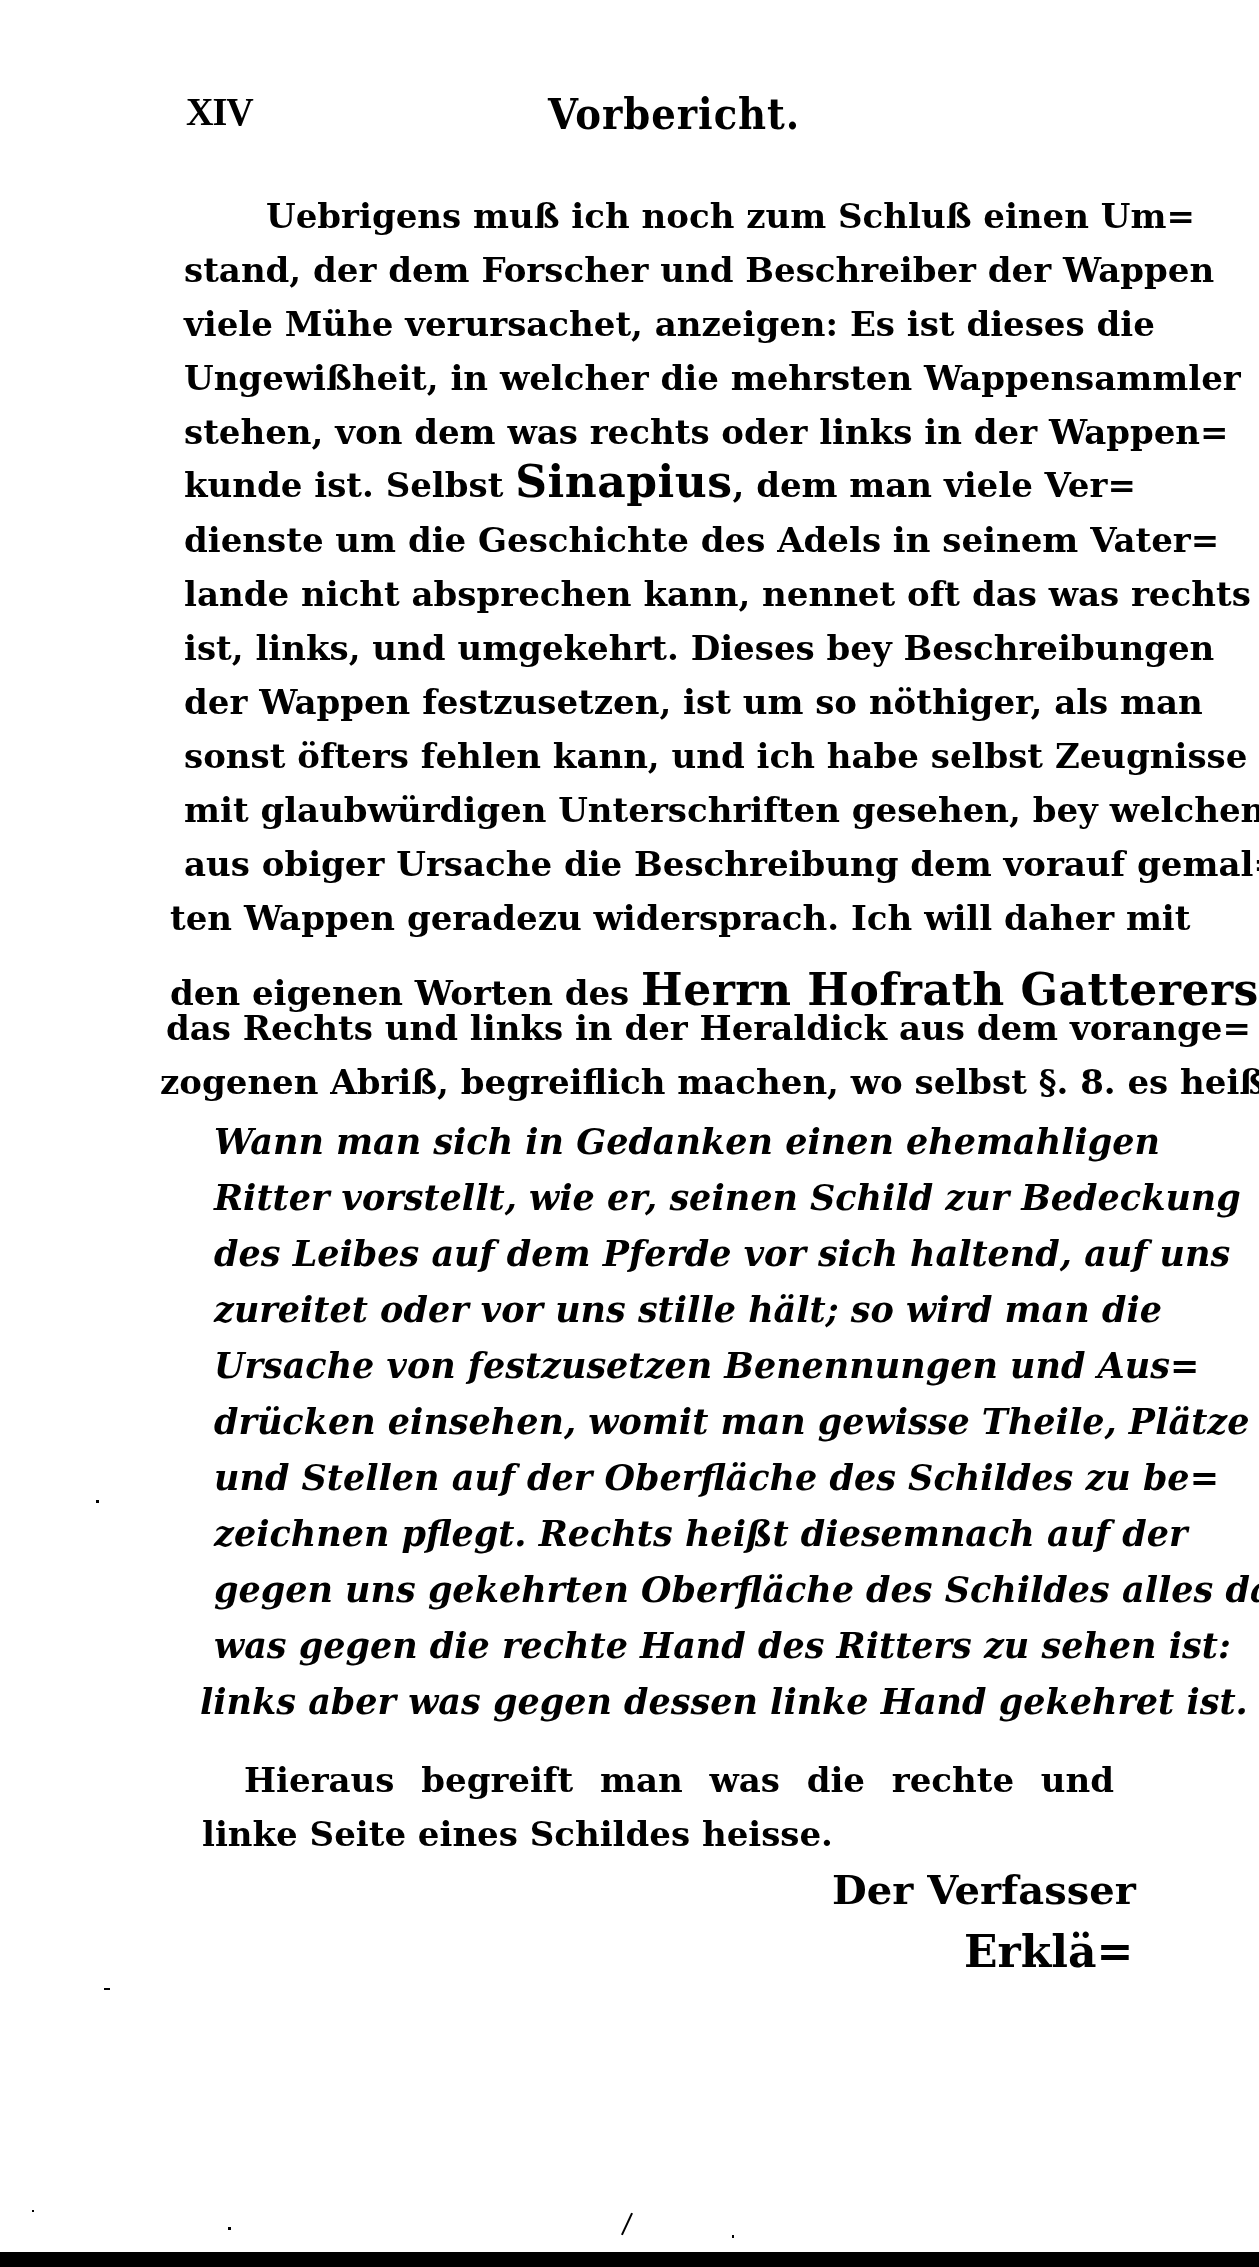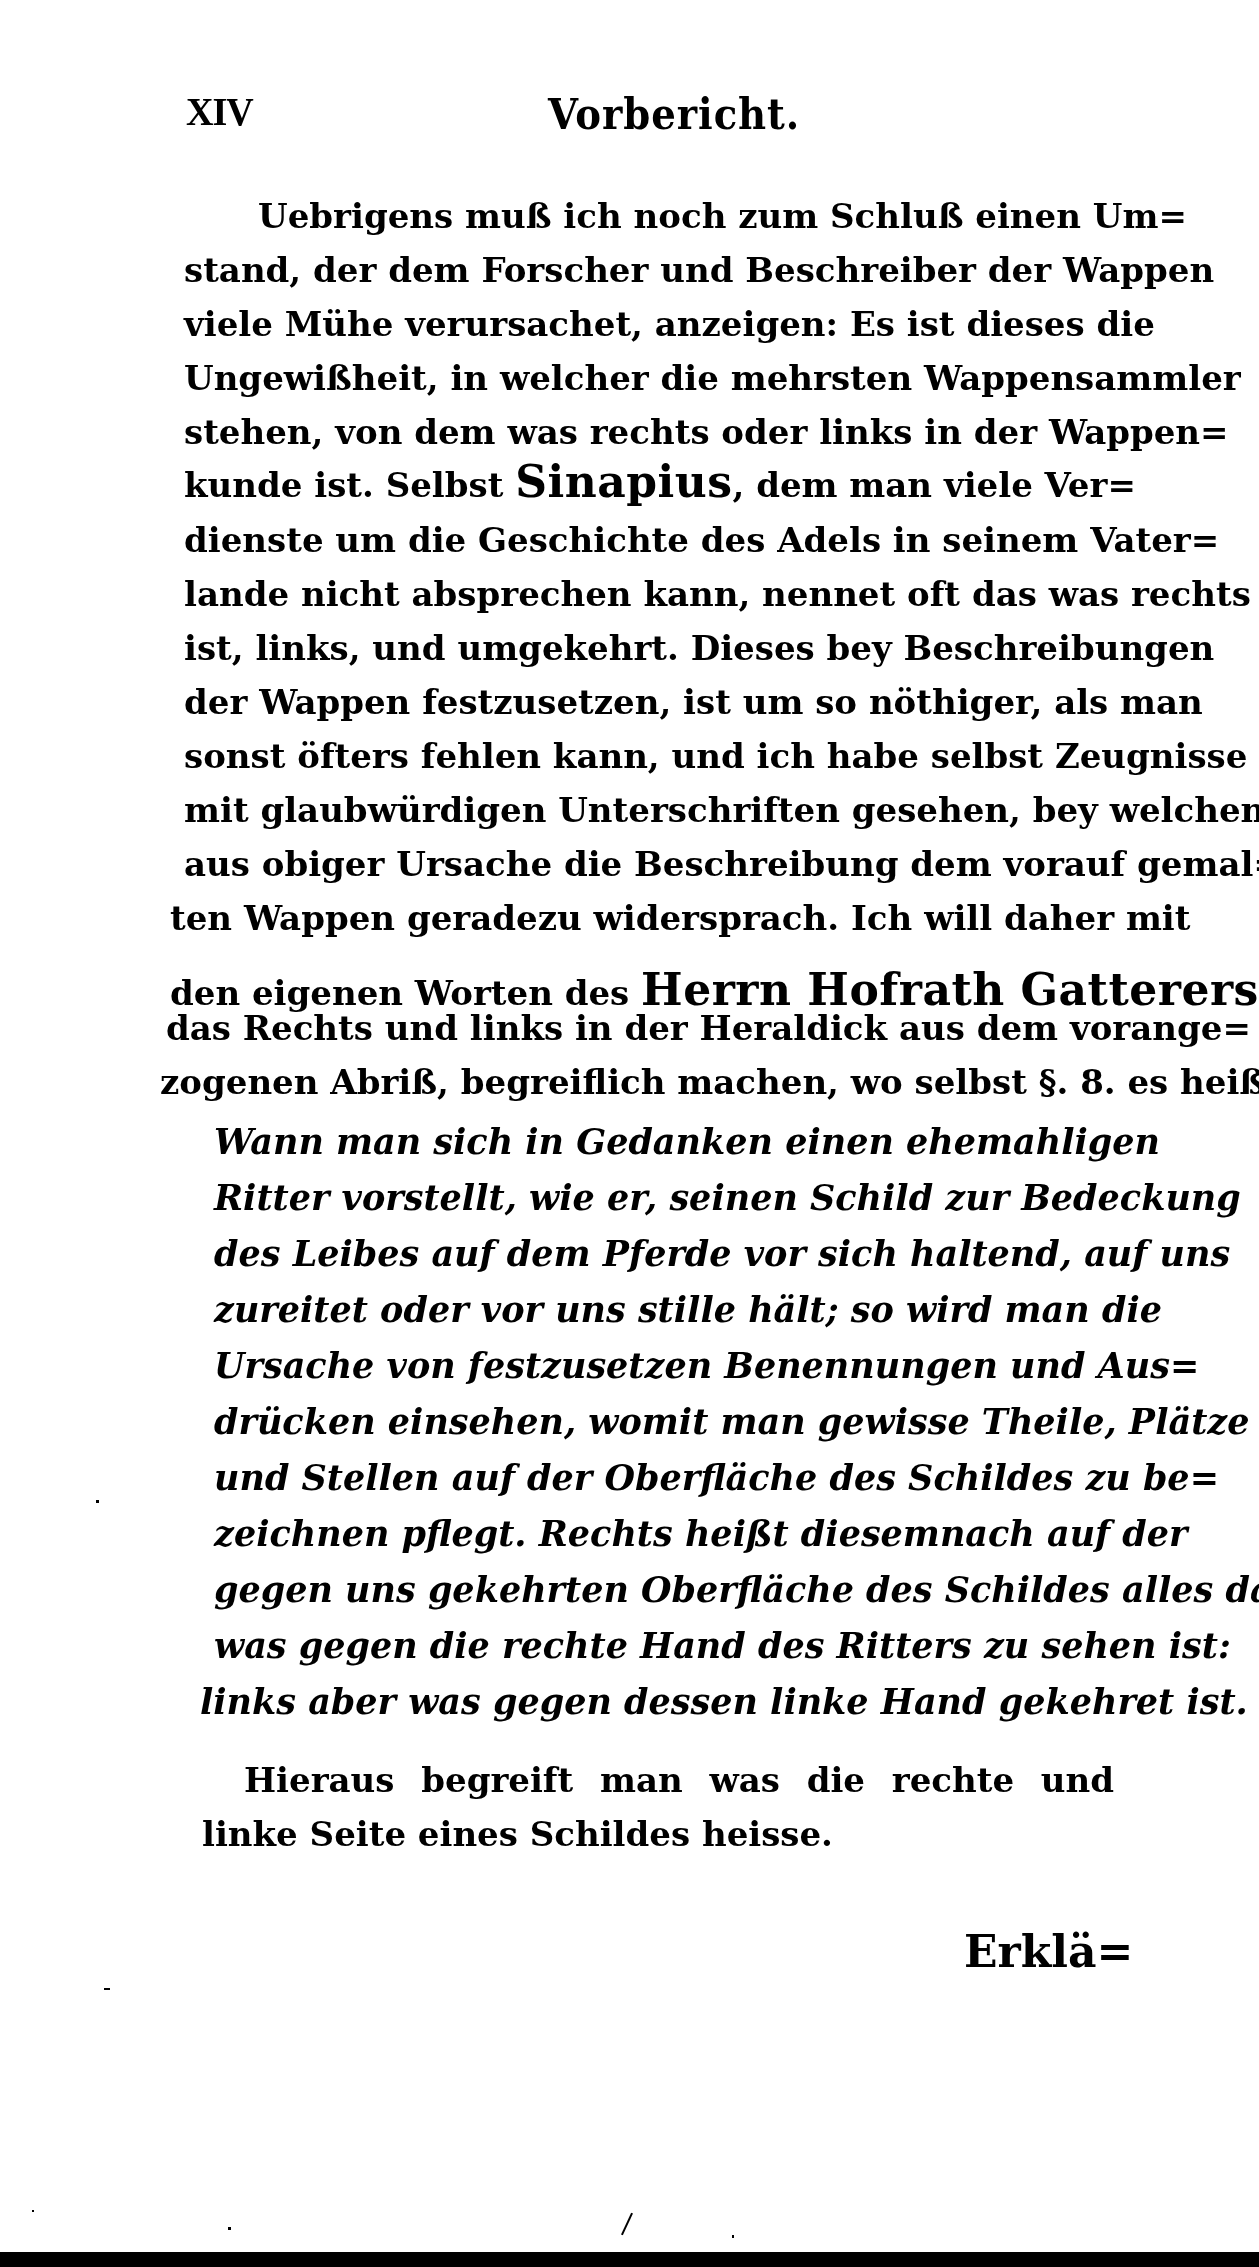--- a/index.html
+++ b/index.html
@@ -128,21 +128,21 @@
 <body>
 
 <div class="page">
 
   <div class="running-head">
     <span class="page-number">XIV</span>
     <span class="section-title">Vorbericht.</span>
   </div>
 
   <div>
-    <div class="line just" style="left:258px; top:196px; width:878px;">Uebrigens muß ich noch zum Schluß einen Um=</div>
+    <div class="line just" style="left:266px; top:196px; width:878px;">Uebrigens muß ich noch zum Schluß einen Um=</div>
     <div class="line just" style="left:184px; top:250px; width:960px;">stand, der dem Forscher und Beschreiber der Wappen</div>
     <div class="line just" style="left:184px; top:304px; width:960px;">viele Mühe verursachet, anzeigen: Es ist dieses die</div>
     <div class="line just" style="left:184px; top:358px; width:960px;">Ungewißheit, in welcher die mehrsten Wappensammler</div>
     <div class="line just" style="left:184px; top:412px; width:960px;">stehen, von dem was rechts oder links in der Wappen=</div>
     <div class="line" style="left:184px; top:462px; width:960px;">
       <span>kunde ist. Selbst </span><span class="emph">Sinapius</span><span>, dem man viele Ver=</span>
     </div>
     <div class="line just" style="left:184px; top:520px; width:960px;">dienste um die Geschichte des Adels in seinem Vater=</div>
     <div class="line just" style="left:184px; top:574px; width:960px;">lande nicht absprechen kann, nennet oft das was rechts</div>
     <div class="line just" style="left:184px; top:628px; width:960px;">ist, links, und umgekehrt. Dieses bey Beschreibungen</div>
@@ -170,20 +170,21 @@
     <div class="line just quote-line" style="left:214px; top:1570px; width:910px;">gegen uns gekehrten Oberfläche des Schildes alles das,</div>
     <div class="line just quote-line" style="left:214px; top:1626px; width:910px;">was gegen die rechte Hand des Ritters zu sehen ist:</div>
     <div class="line quote-line" style="left:200px; top:1682px; width:900px;">links aber was gegen dessen linke Hand gekehret ist.</div>
   </div>
 
   <div>
     <div class="line just" style="left:244px; top:1760px; width:870px;">Hieraus begreift man was die rechte und</div>
     <div class="line" style="left:202px; top:1814px; width:700px;">linke Seite eines Schildes heisse.</div>
   </div>
 
+  <div class="signature">Der Verfasser</div>
   <div class="catchword">Erklä=</div>
 
   <div class="speck" style="left:104px; top:1988px; width:6px; height:2px;"></div>
   <div class="speck" style="left:96px; top:1500px; width:3px; height:3px;"></div>
   <div class="speck" style="left:32px; top:2210px; width:2px; height:2px;"></div>
   <div class="speck" style="left:228px; top:2227px; width:3px; height:3px;"></div>
   <div class="speck" style="left:732px; top:2235px; width:2px; height:3px;"></div>
   <div class="scratch" style="left:626px; top:2212px;"></div>
 
   <div class="bottom-bar"></div>

